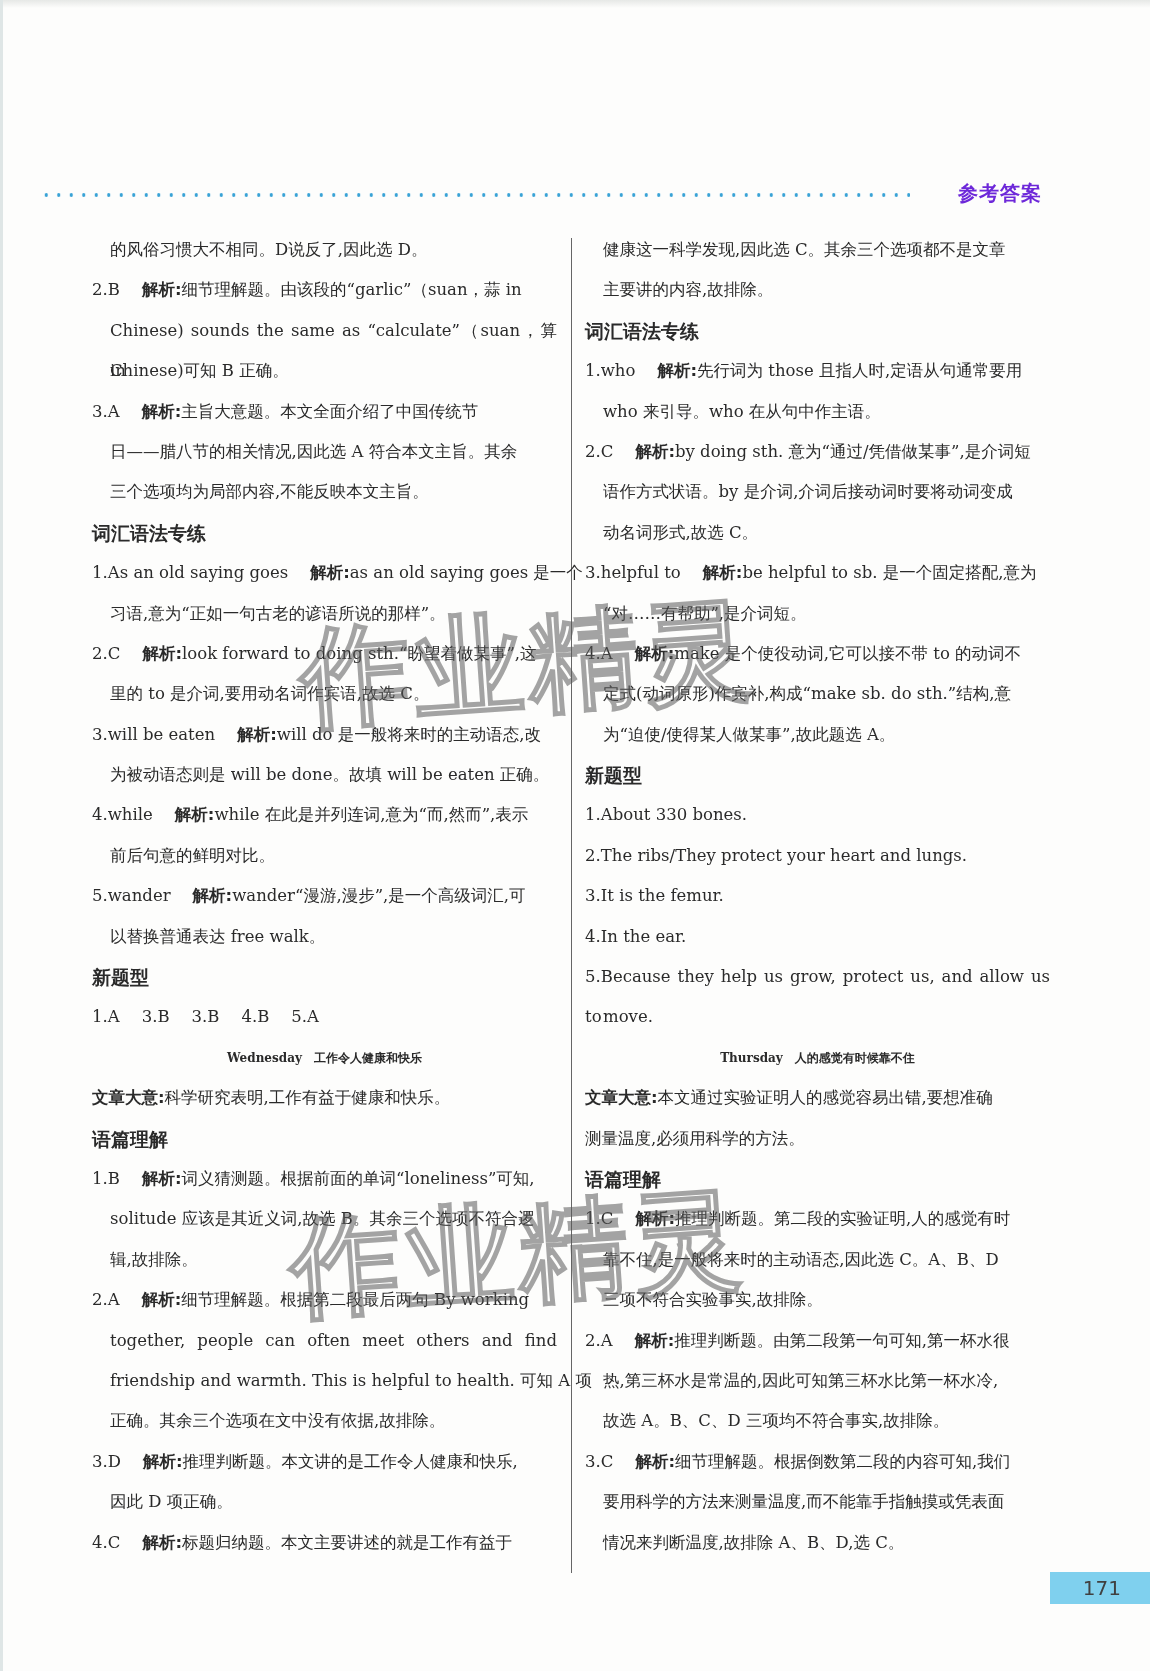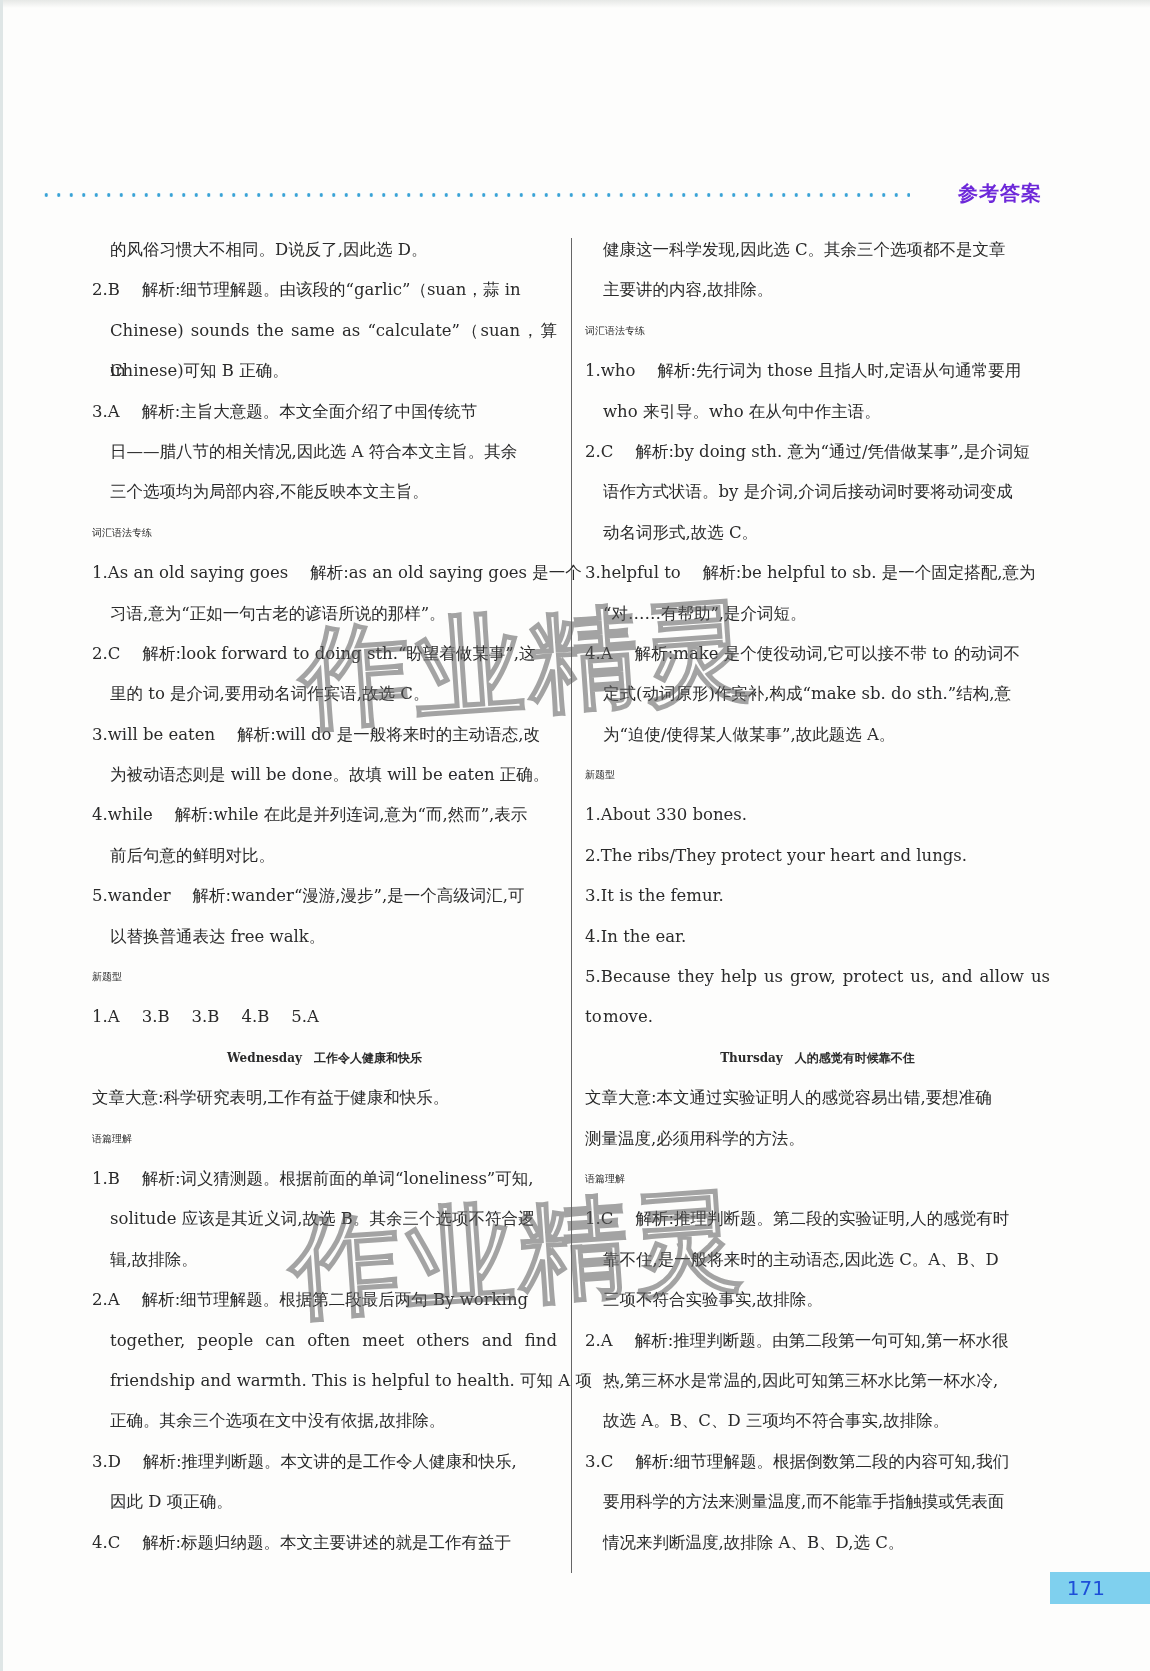--- a/index.html
+++ b/index.html
@@ -16,28 +16,28 @@
     background-size:12.5px 6px; background-repeat:repeat-x; }
   .header-title { position:absolute; left:918px; top:0; font-family:"DejaVu Sans","Liberation Sans",sans-serif;
     font-weight:bold; font-size:20px; color:#6d28d9; letter-spacing:1px; }
   .col { position:absolute; top:230px; width:465px; font-size:16.5px; line-height:40.4px; }
   .col.left { left:92px; }
   .col.right { left:585px; }
   .divider { position:absolute; left:571px; top:238px; width:1px; height:1335px; background:#666; }
   .line { white-space:nowrap; height:40.4px; overflow:visible; }
   .indent { padding-left:18px; }
   .justify { text-align:justify; text-align-last:justify; white-space:normal; }
-  .heading { font-family:"DejaVu Sans","Liberation Sans",sans-serif; font-weight:normal; font-size:10px; }
+  .heading { font-family:"DejaVu Sans","Liberation Sans",sans-serif; font-weight:bold; font-size:19px; }
   .center-title { text-align:center; font-weight:bold; font-size:12px; }
-  .label { font-family:"DejaVu Sans","Liberation Sans",sans-serif; font-weight:normal; }
+  .label { font-family:"DejaVu Sans","Liberation Sans",sans-serif; font-weight:bold; }
   .ans { display:inline-block; }
   .gap { display:inline-block; width:22px; }
   .page-num { position:absolute; left:1050px; top:1572px; width:100px; height:32px; background:#7fd0ee;
-    font-family:"DejaVu Sans","Liberation Sans",sans-serif; font-size:20px; color:#1d4ed8; text-align:right;
-    padding-right:45px; box-sizing:border-box; line-height:32px; }
+    font-family:"DejaVu Sans","Liberation Sans",sans-serif; font-size:20px; color:#404040; text-align:right;
+    padding-right:29px; box-sizing:border-box; line-height:32px; }
   .watermark { position:absolute; font-family:"DejaVu Sans",sans-serif; font-size:110px; font-weight:bold;
     color:transparent; -webkit-text-stroke:1.5px rgba(90,90,90,0.55); letter-spacing:4px; transform:rotate(-4deg); }
 </style>
 </head>
 <body>
 
 <div class="top-shadow"></div>
 <div class="left-edge"></div>
 
 <div class="header">

